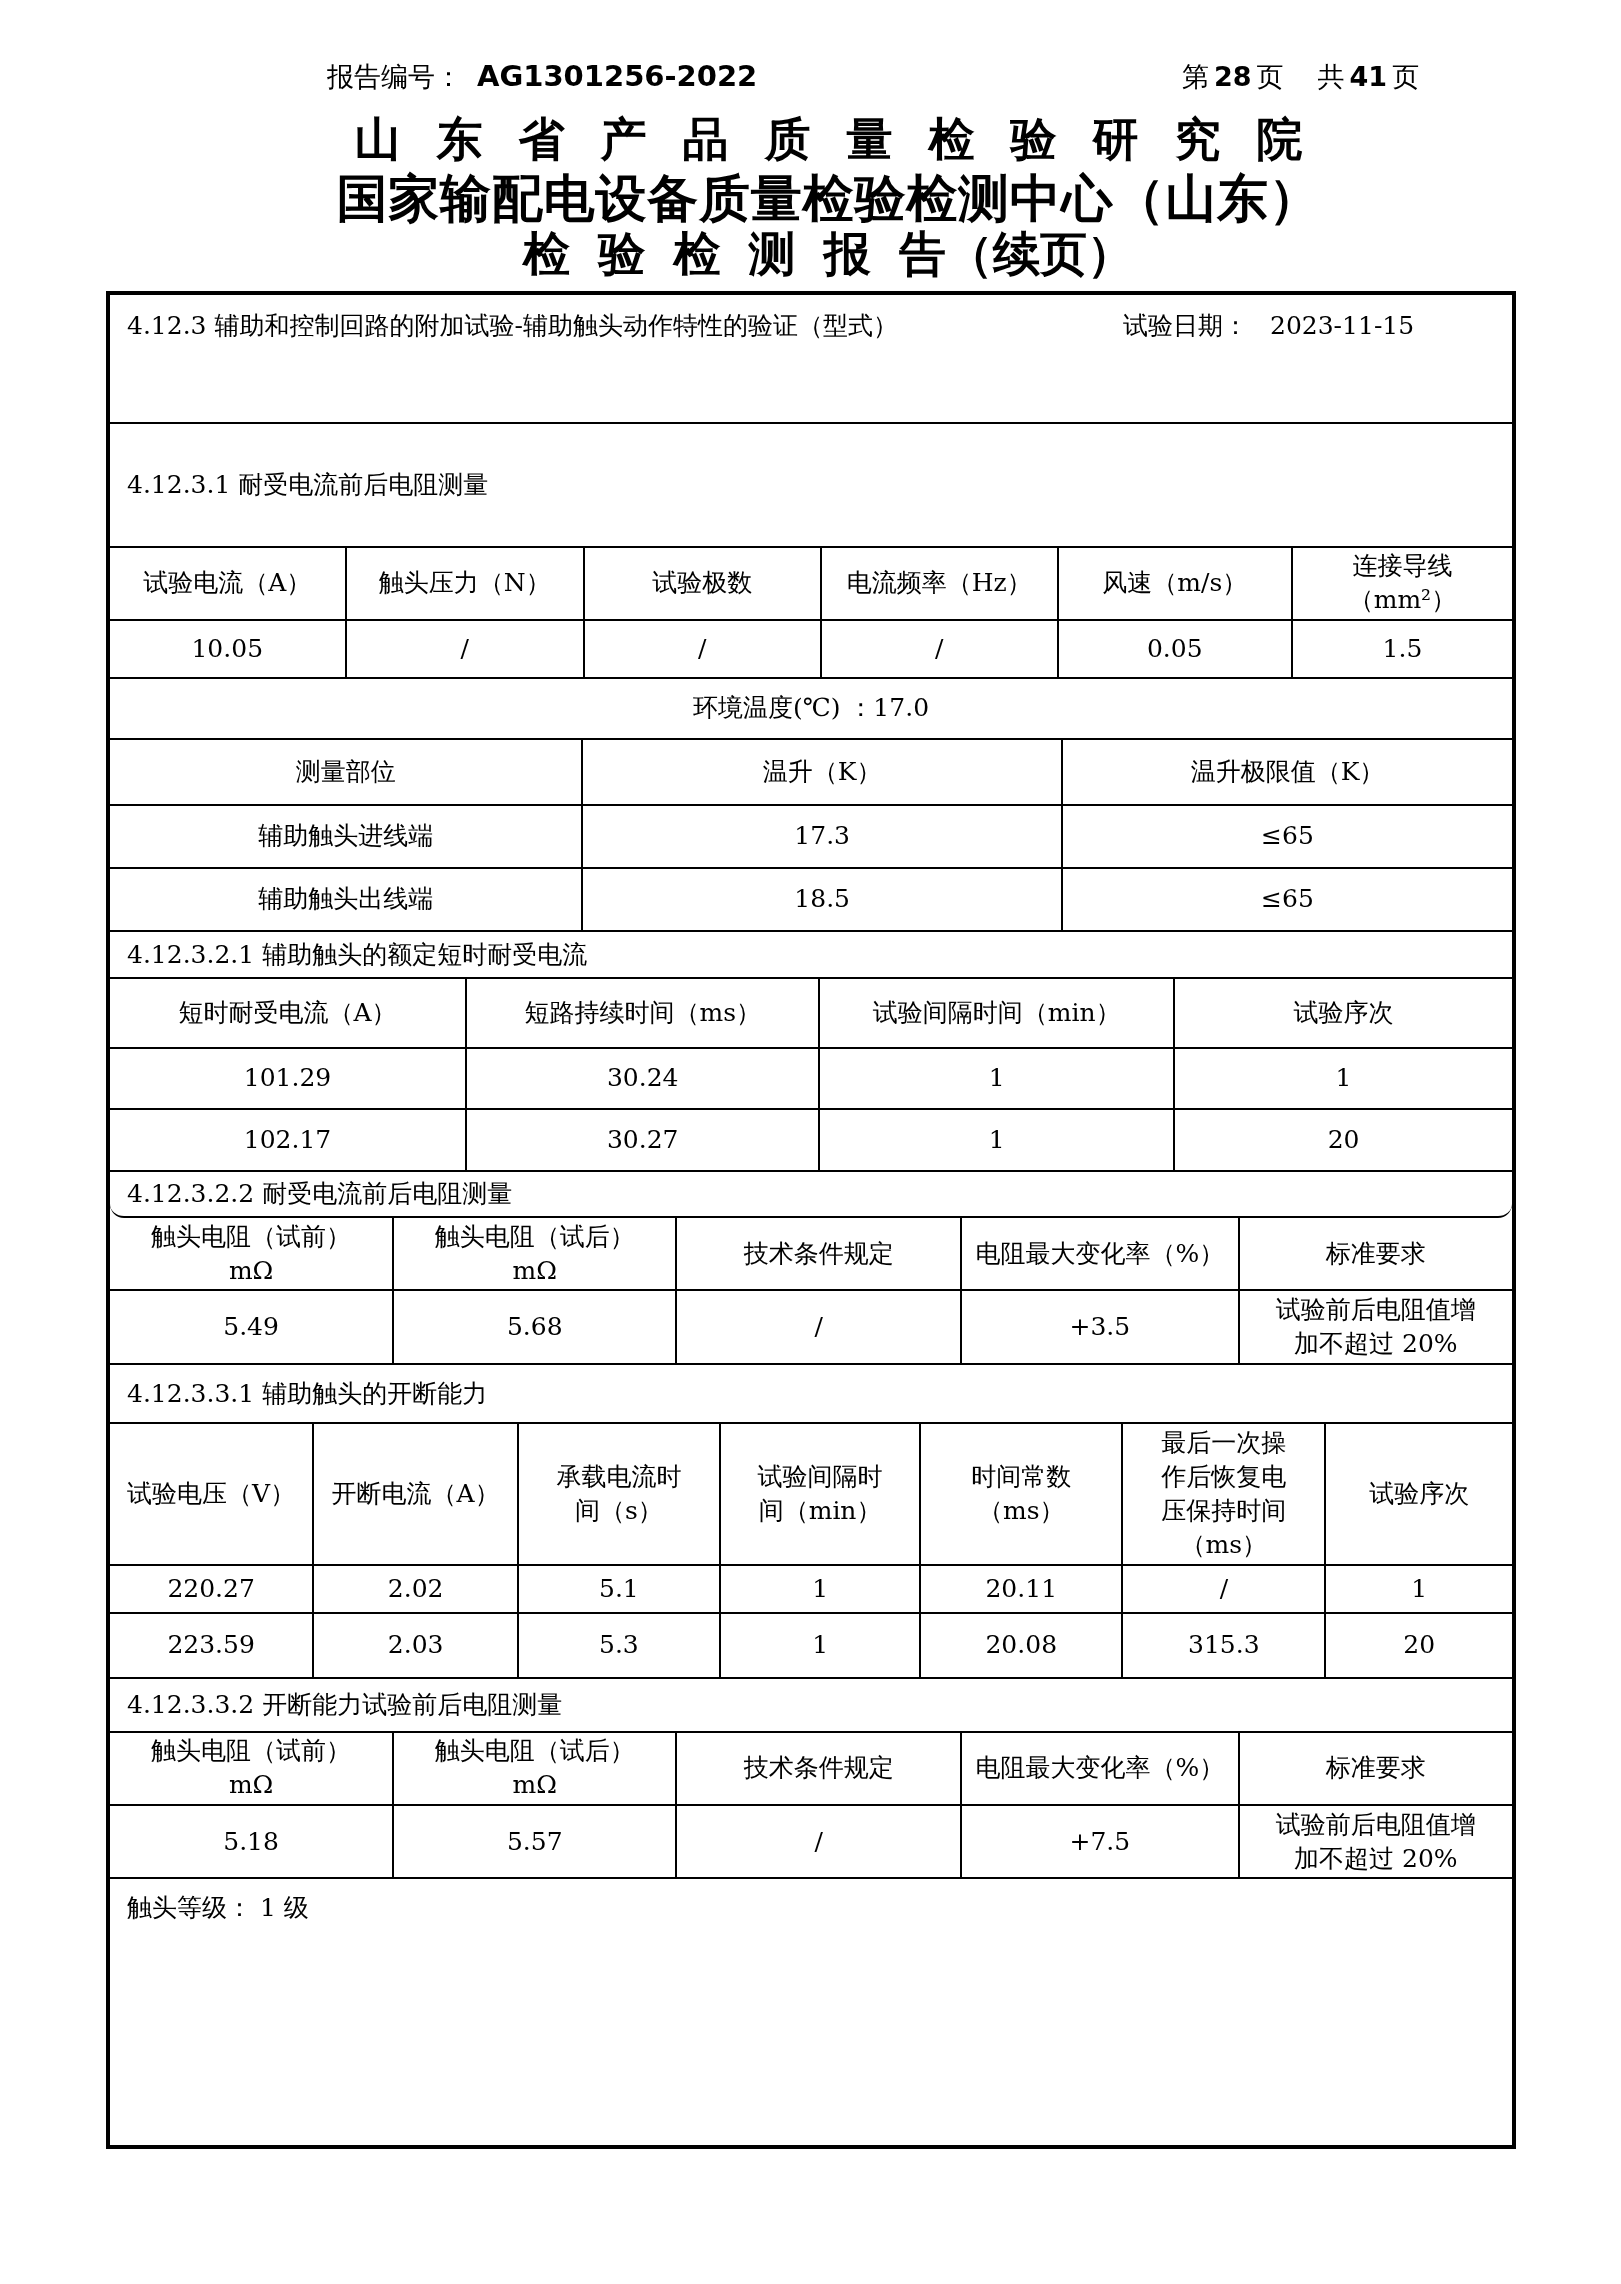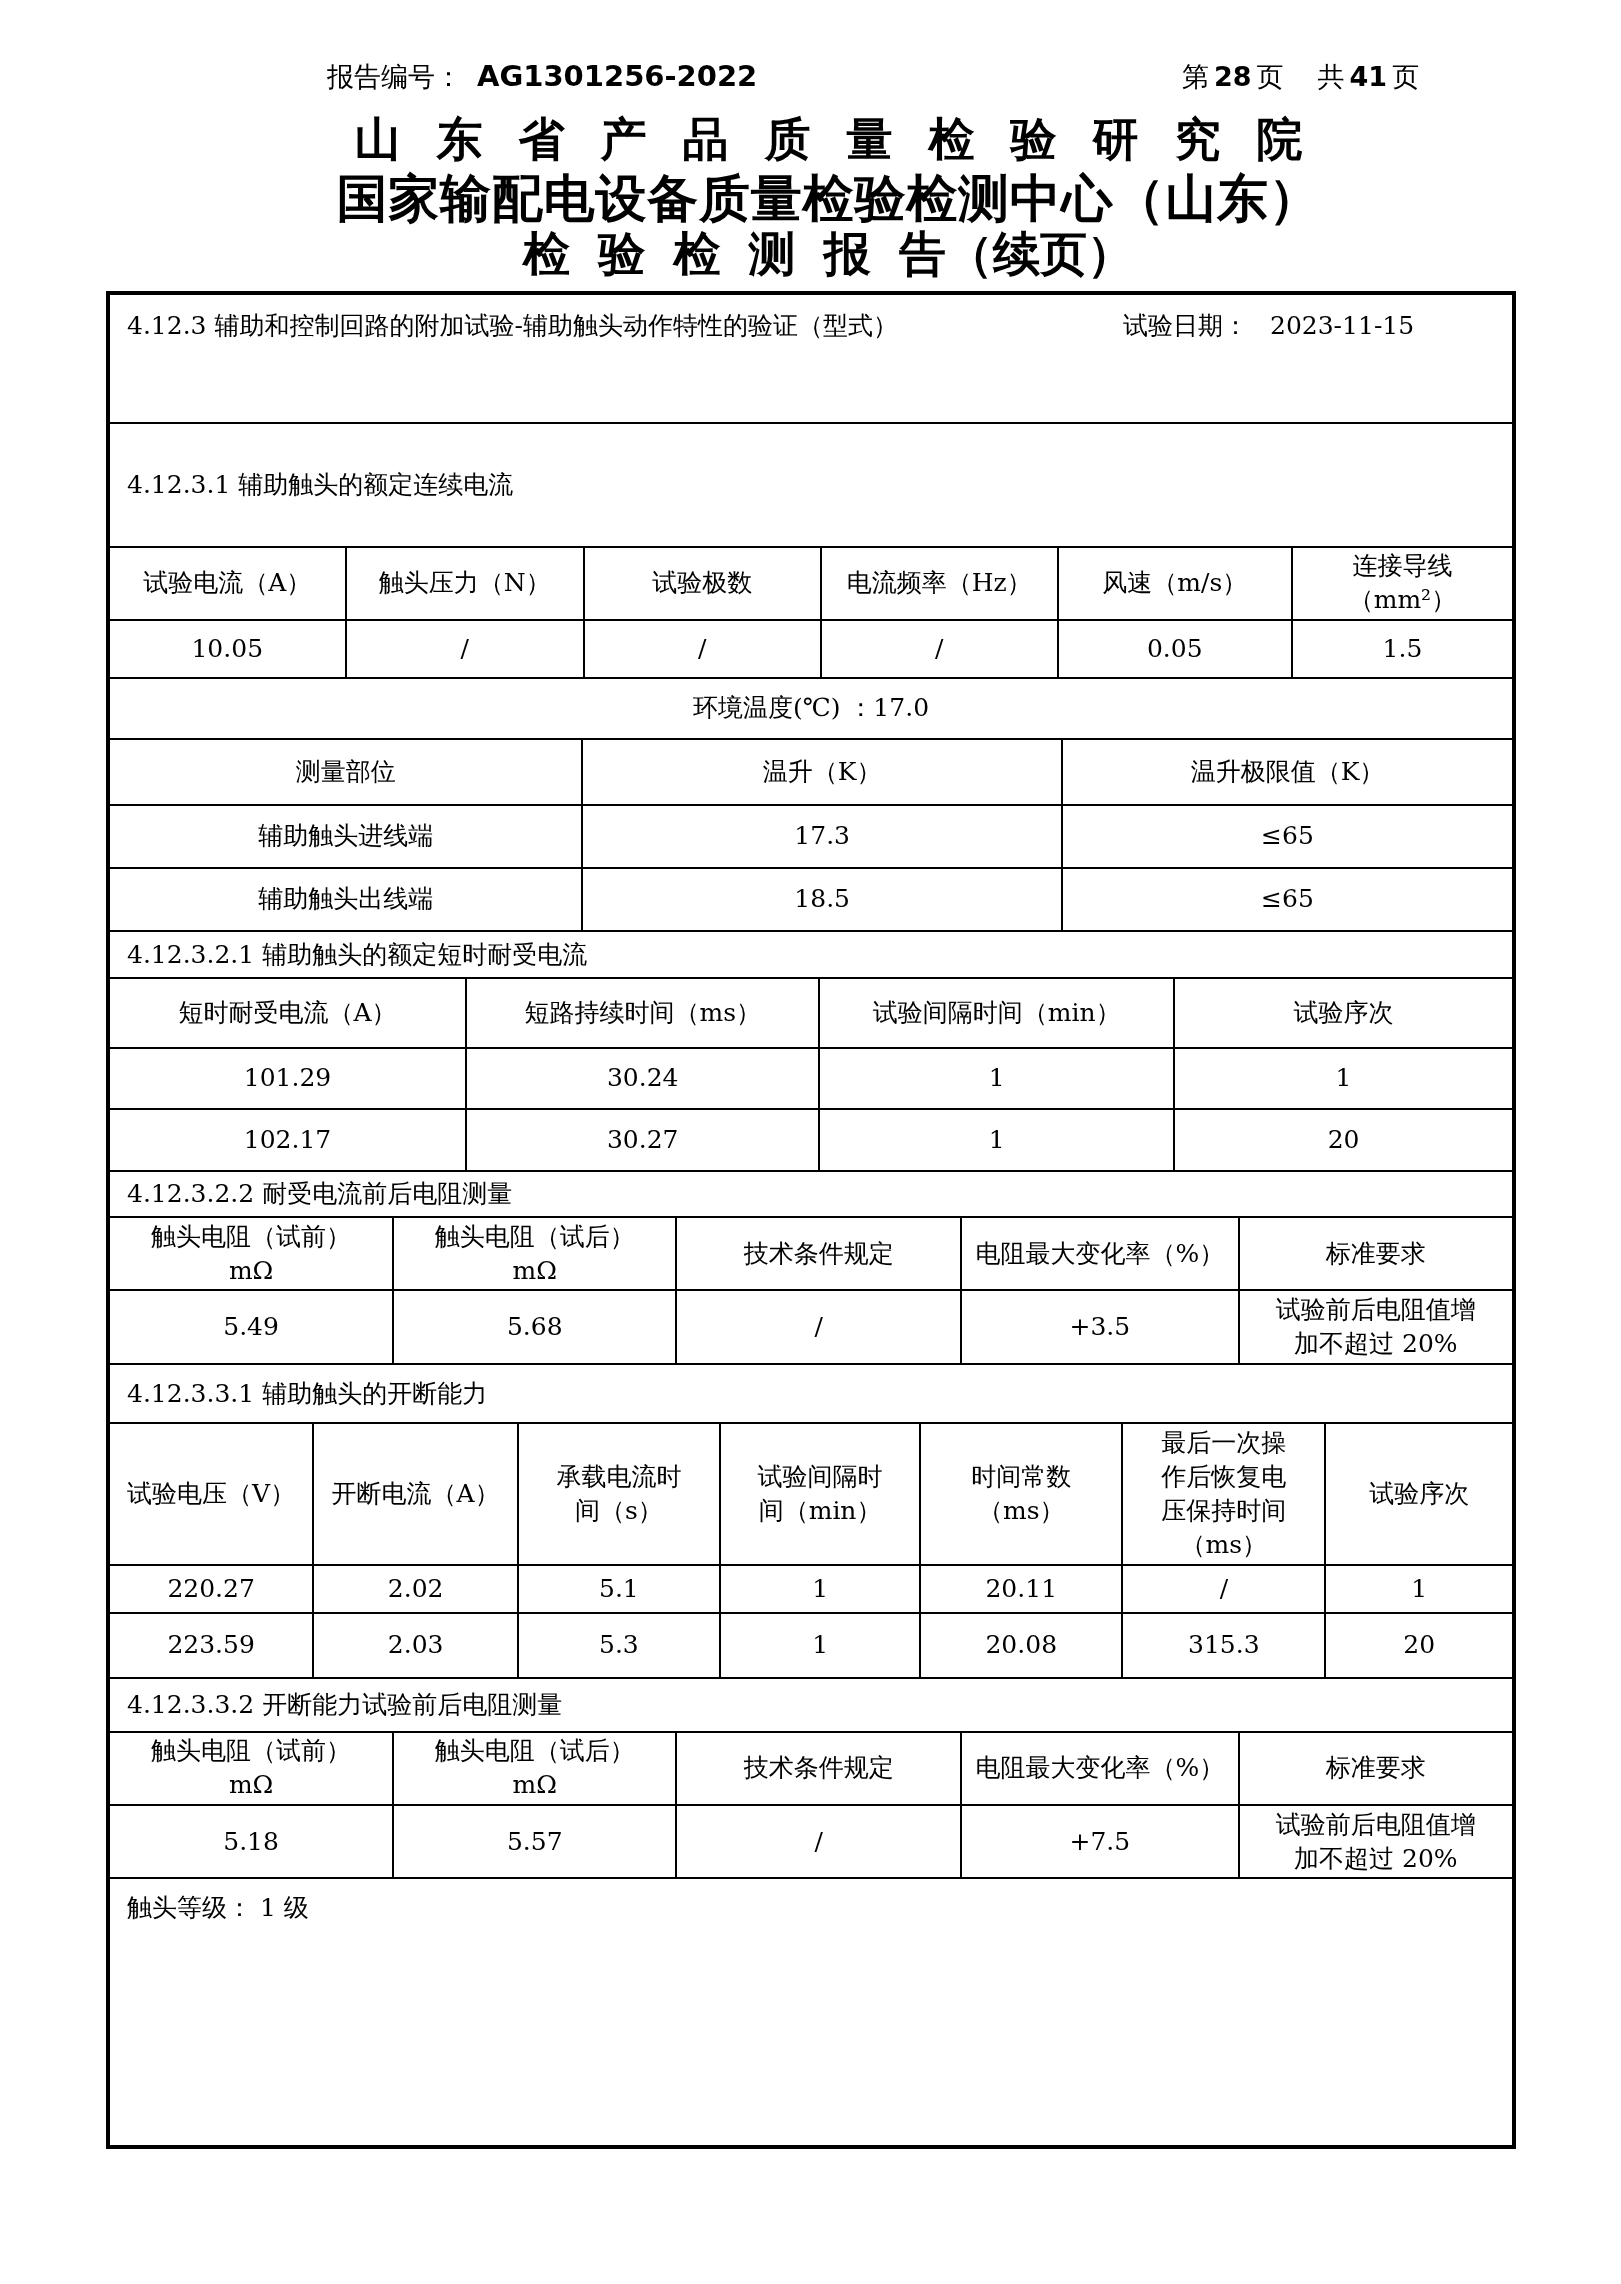--- a/index.html
+++ b/index.html
@@ -56,21 +56,21 @@
   <div class="frame">
 
     <div class="srow top" style="height:113px;">
       <span>4.12.3 辅助和控制回路的附加试验-辅助触头动作特性的验证（型式）</span>
       <span class="date-wrap">
         <span>试验日期：</span><span class="dateval">2023-11-15</span>
       </span>
     </div>
 
     <div class="srow" style="height:122px;">
-      <span>4.12.3.1 辅助触头的额定连续电流</span>
+      <span>4.12.3.1 耐受电流前后电阻测量</span>
     </div>
 
     <table class="tb">
       <colgroup>
           <col style="width:16.8%">
           <col style="width:17.0%">
           <col style="width:16.9%">
           <col style="width:16.9%">
           <col style="width:16.7%">
           <col style="width:15.7%">
@@ -149,21 +149,21 @@
       </tr>
       <tr style="height:62px">
         <td>102.17</td>
         <td>30.27</td>
         <td>1</td>
         <td>20</td>
       </tr>
     </tbody>
       </table>
 
-    <div class="srow" style="height:44px;">
+    <div class="srow" style="height:44px;border-radius:14px;">
       <span>4.12.3.2.2 耐受电流前后电阻测量</span>
     </div>
 
     <table class="tb">
       <colgroup>
           <col style="width:20.2%">
           <col style="width:20.2%">
           <col style="width:20.3%">
           <col style="width:19.8%">
           <col style="width:19.5%">

